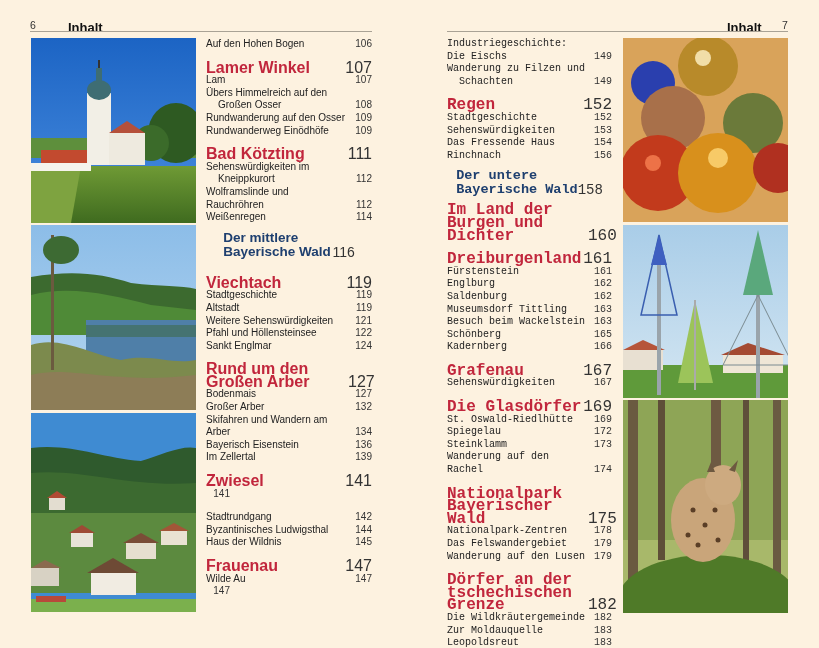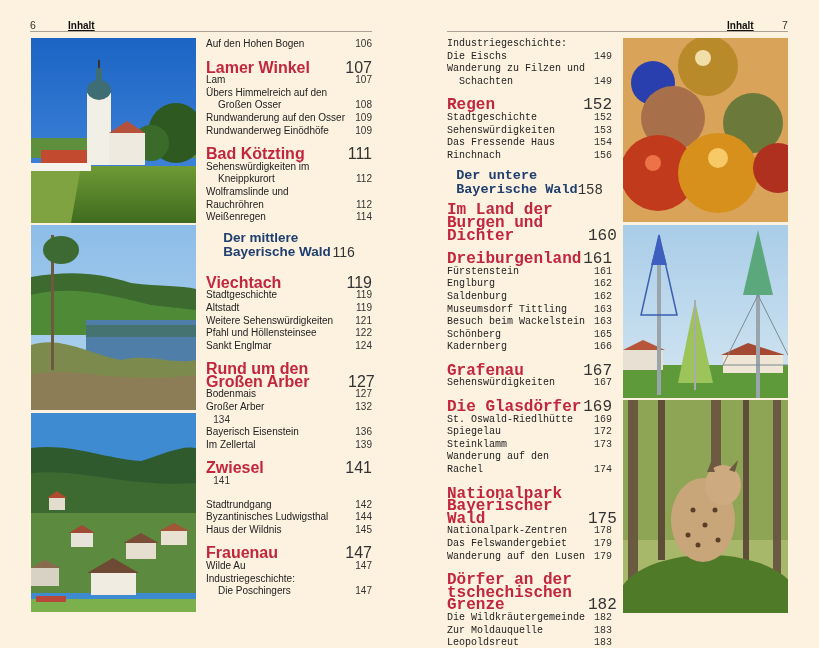--- a/index.html
+++ b/index.html
@@ -3,21 +3,21 @@
 <meta charset="utf-8">
 <style>
   html, body { margin:0; padding:0; }
   body {
     width:819px; height:648px; position:relative; overflow:hidden;
     background:#fdf2e0;
     font-family:"Liberation Sans", "DejaVu Sans", sans-serif;
     color:#222;
   }
   .page-num { position:absolute; font-size:10.5px; color:#333; }
-  .page-label { position:absolute; font-weight:bold; font-size:10px; color:#111;text-decoration:underline; }
+  .page-label { position:absolute; font-weight:bold; font-size:13px; color:#111; }
   .rule { position:absolute; top:31px; height:1px; background:#a9a295; }
   .photo { position:absolute; overflow:hidden; }
   .toc { position:absolute; font-size:10px; line-height:12.6px; }
   .entry { display:flex; justify-content:space-between; align-items:flex-end; }
   .entry .t { white-space:pre-line; }
   .entry .p { text-align:right; min-width:24px; color:#333; }
   .sec { color:#c1263c; font-weight:bold; font-size:16px; }
   .sec .p { color:#333; font-weight:normal; }
   .part { color:#1e3f6f; font-weight:bold; font-size:13.5px; line-height:14px;justify-content:center; }
   .part .p { color:#333; font-weight:normal; font-size:14px; }
@@ -185,20 +185,21 @@
     </div>
     <div class="entry ">
       <div class="t"><div>Bodenmais</div></div>
       <div class="p">127</div>
     </div>
     <div class="entry ">
       <div class="t"><div>Großer Arber</div></div>
       <div class="p">132</div>
     </div>
     <div class="entry ">
+      <div class="t"><div>Skifahren und Wandern am Arber</div></div>
       <div class="p">134</div>
     </div>
     <div class="entry ">
       <div class="t"><div>Bayerisch Eisenstein</div></div>
       <div class="p">136</div>
     </div>
     <div class="entry ">
       <div class="t"><div>Im Zellertal</div></div>
       <div class="p">139</div>
     </div>
@@ -226,21 +227,20 @@
     <div class="gap"></div>
     <div class="entry sec">
       <div class="t"><div>Frauenau</div></div>
       <div class="p">147</div>
     </div>
     <div class="entry ">
       <div class="t"><div>Wilde Au</div></div>
       <div class="p">147</div>
     </div>
     <div class="entry ">
-      <div class="t"><div>Industriegeschichte:</div><div class="cont">Die Poschingers</div></div>
       <div class="p">147</div>
     </div>
   </div>
 
 <div>
   <span class="page-label" style="left:727px; top:20px;">Inhalt</span>
   <span class="page-num" style="left:782px; top:19px;">7</span>
   <div class="rule" style="left:447px; width:341px;"></div>
 </div>
 

